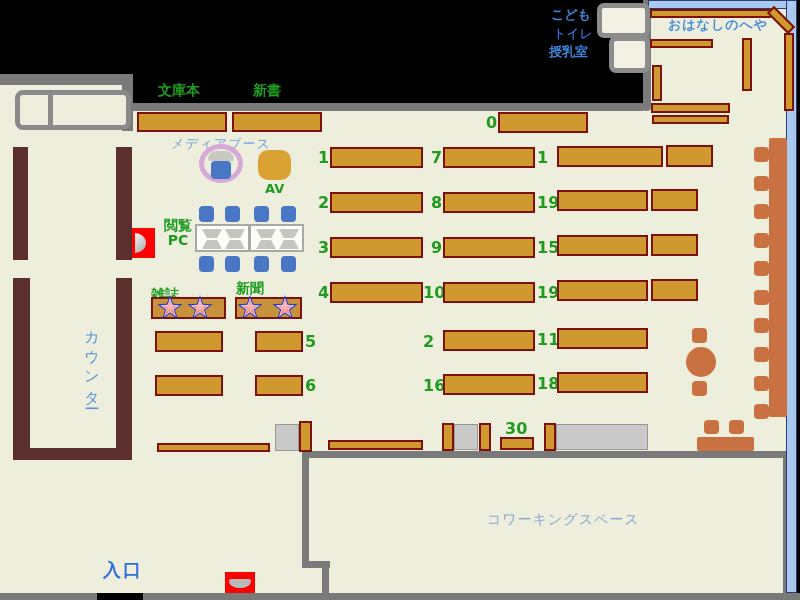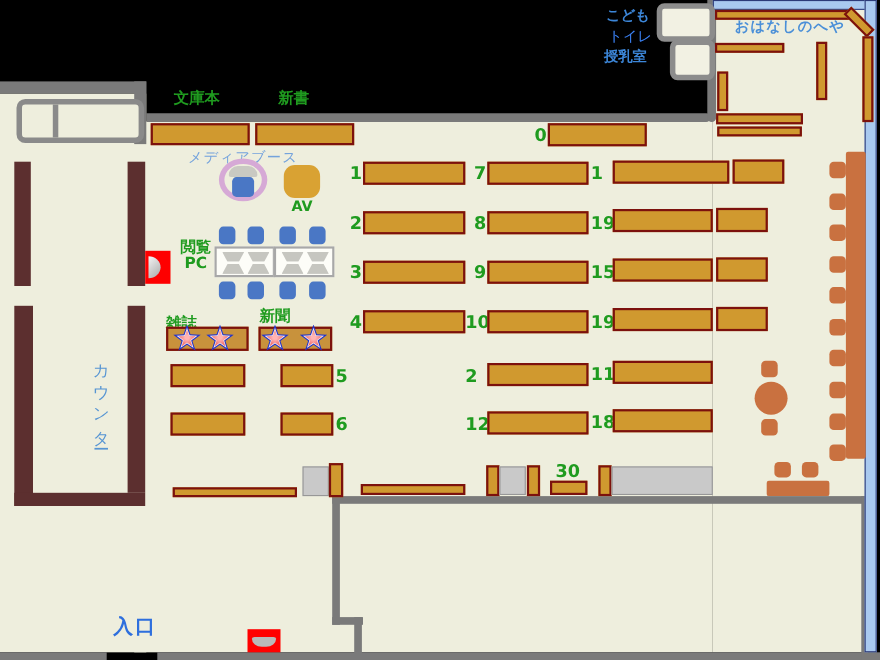--- a/index.html
+++ b/index.html
@@ -160,21 +160,21 @@
   <div class="num" style="left:431px;top:148px;">7</div>
   <div class="shelf" style="left:443px;top:147px;width:92px;height:21px;"></div>
   <div class="num" style="left:431px;top:193px;">8</div>
   <div class="shelf" style="left:443px;top:192px;width:92px;height:21px;"></div>
   <div class="num" style="left:431px;top:238px;">9</div>
   <div class="shelf" style="left:443px;top:237px;width:92px;height:21px;"></div>
   <div class="num" style="left:423px;top:283px;">10</div>
   <div class="shelf" style="left:443px;top:282px;width:92px;height:21px;"></div>
   <div class="num" style="left:423px;top:332px;">2</div>
   <div class="shelf" style="left:443px;top:330px;width:92px;height:21px;"></div>
-  <div class="num" style="left:423px;top:376px;">12</div>
+  <div class="num" style="left:423px;top:376px;">16</div>
   <div class="shelf" style="left:443px;top:374px;width:92px;height:21px;"></div>
 
   <div class="num" style="left:537px;top:148px;">1</div>
   <div class="shelf" style="left:557px;top:146px;width:106px;height:21px;"></div>
   <div class="shelf" style="left:666px;top:145px;width:47px;height:22px;"></div>
   <div class="num" style="left:537px;top:193px;">19</div>
   <div class="shelf" style="left:557px;top:190px;width:91px;height:21px;"></div>
   <div class="shelf" style="left:651px;top:189px;width:47px;height:22px;"></div>
   <div class="num" style="left:537px;top:238px;">15</div>
   <div class="shelf" style="left:557px;top:235px;width:91px;height:21px;"></div>
@@ -221,19 +221,20 @@
   <div class="ochair" style="left:754px;top:347px;width:15px;height:15px;"></div>
   <div class="ochair" style="left:754px;top:376px;width:15px;height:15px;"></div>
   <div class="ochair" style="left:754px;top:404px;width:15px;height:15px;"></div>
   <div class="ochair" style="left:692px;top:328px;width:15px;height:15px;"></div>
   <div style="position:absolute;left:686px;top:347px;width:30px;height:30px;background:#c97140;border-radius:50%;"></div>
   <div class="ochair" style="left:692px;top:381px;width:15px;height:15px;"></div>
   <div class="ochair" style="left:704px;top:420px;width:15px;height:14px;"></div>
   <div class="ochair" style="left:729px;top:420px;width:15px;height:14px;"></div>
   <div class="ochair" style="left:697px;top:437px;width:57px;height:14px;border-radius:2px;"></div>
 
+  <div class="blabel" style="left:487px;top:512px;color:#8aa6d6;font-size:14px;letter-spacing:1px;">コワーキングスペース</div>
 
   <div class="blabel" style="left:103px;top:562px;color:#2e6fdd;font-size:18px;font-weight:bold;letter-spacing:2px;">入口</div>
   <div style="position:absolute;left:225px;top:572px;width:30px;height:21px;background:#ff0000;">
     <div style="position:absolute;left:4px;top:7px;width:22px;height:9px;background:#b9b9b9;border-radius:3px 3px 11px 11px / 2px 2px 9px 9px;"></div>
   </div>
 
 </div>
 
 </body></html>

